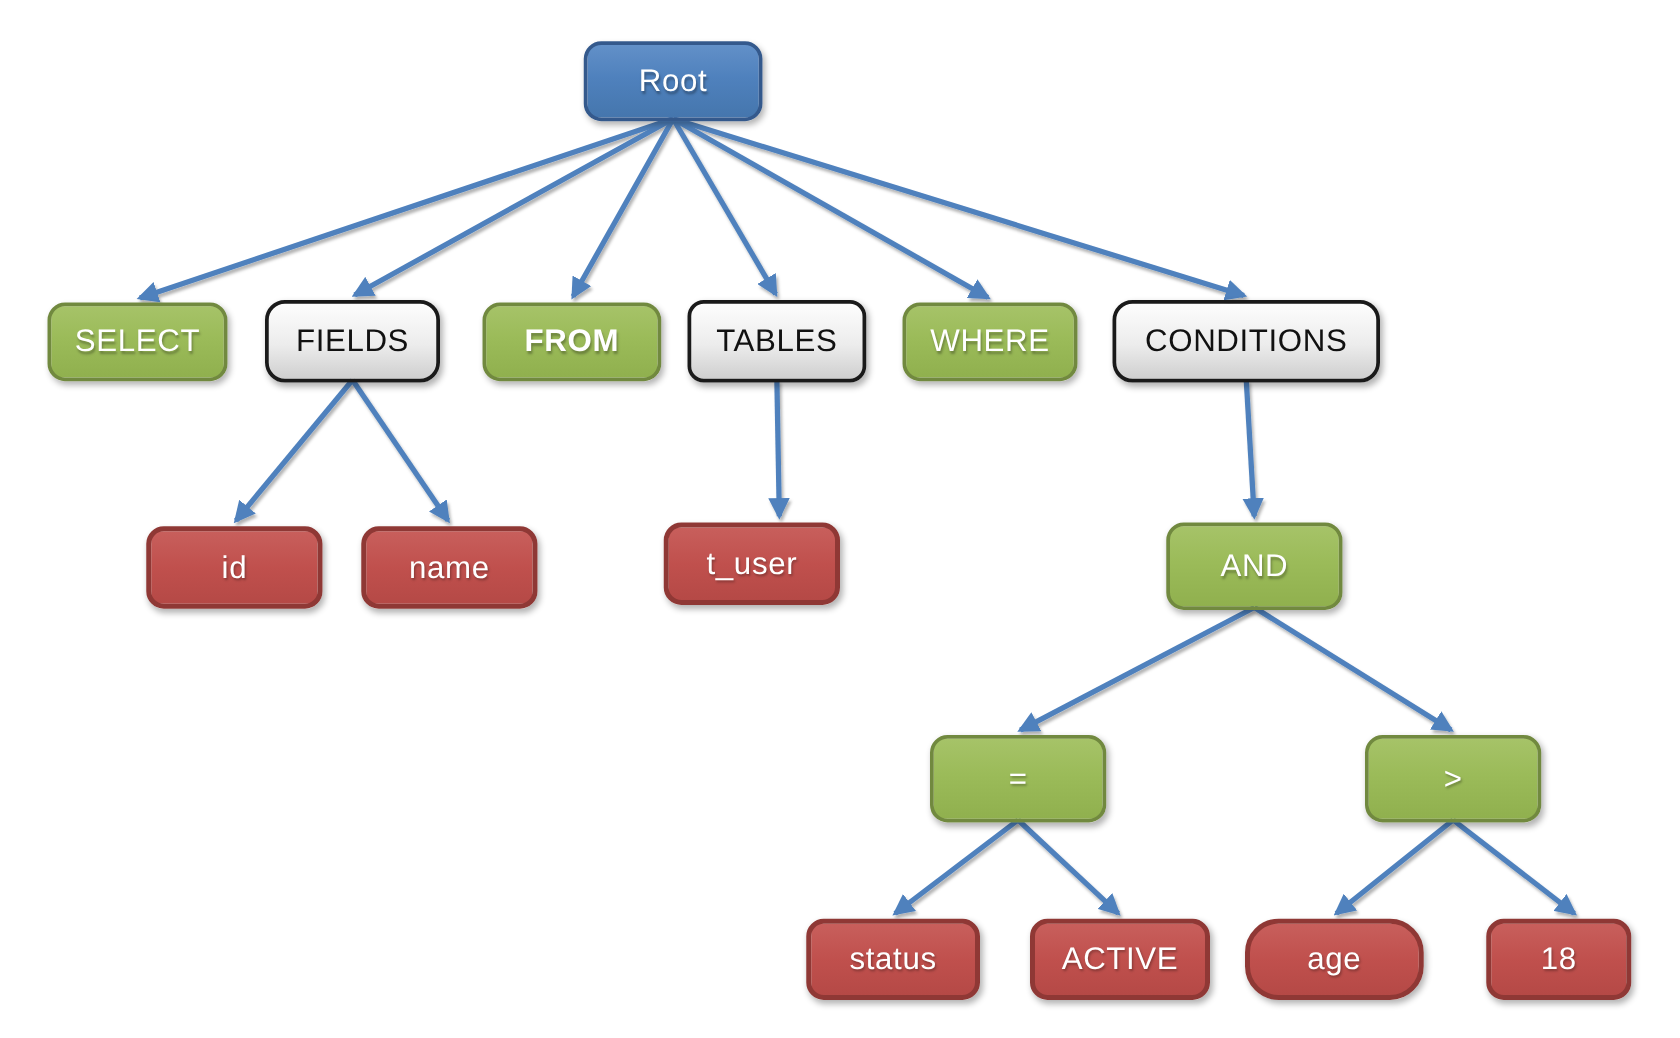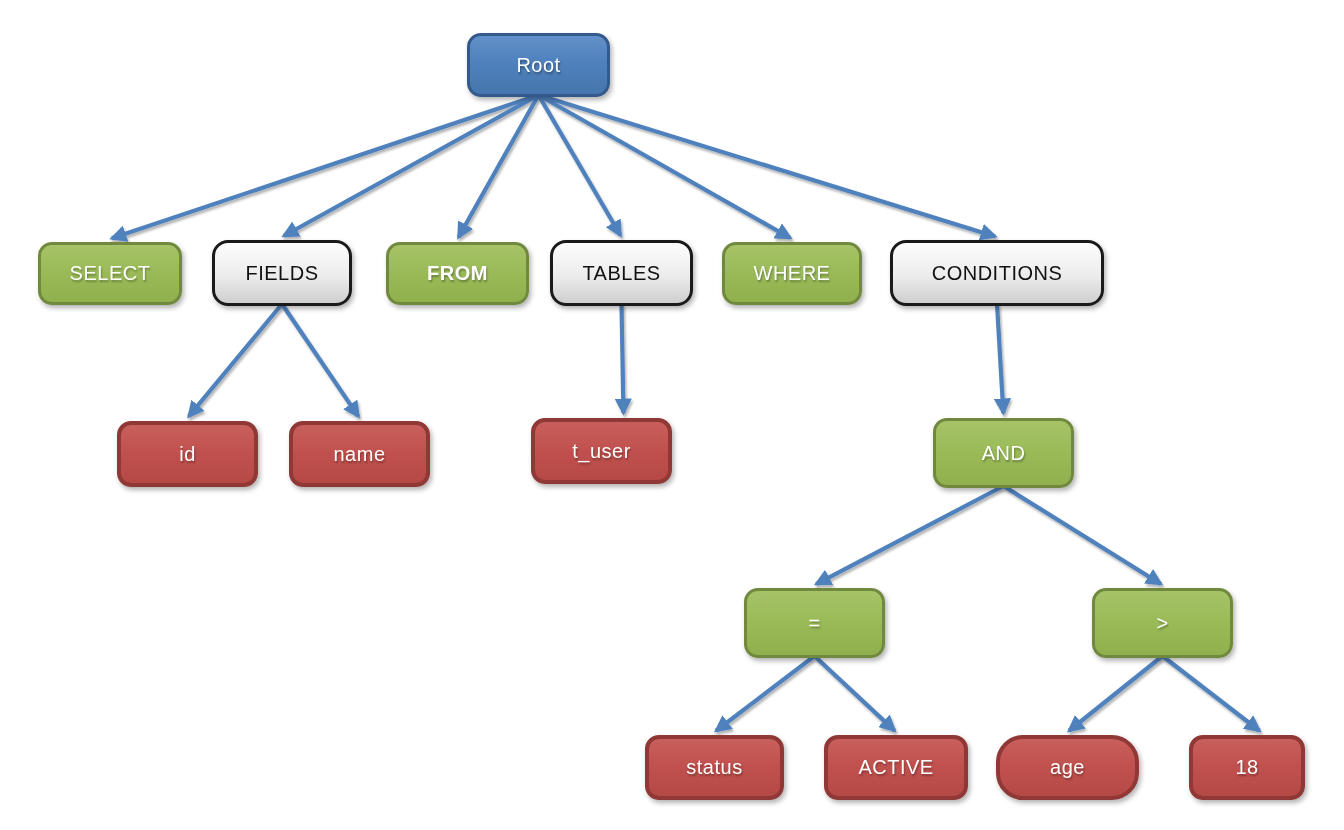--- a/index.html
+++ b/index.html
@@ -22,21 +22,21 @@
     height: 830px;
     pointer-events: none;
   }
   .node {
     position: absolute;
     box-sizing: border-box;
     display: flex;
     align-items: center;
     justify-content: center;
     border-radius: 14px;
-    font-size: 20px;
+    font-size: 25px;
     letter-spacing: 0.5px;
     white-space: nowrap;
     box-shadow: 2px 3px 5px rgba(0,0,0,0.30);
   }
   .node-root {
     background: linear-gradient(180deg, var(--c-root-hi) 0%, var(--c-root) 45%, var(--c-root-lo) 100%);
     border: 3px solid var(--c-root-border);
     color: var(--c-text-light);
     text-shadow: 1px 2px 2px rgba(0,0,0,0.35);
   }
@@ -101,21 +101,21 @@
       </div>
       <div class="node node-keyword" style="left: 38px; top: 242px; width: 144px; height: 63px;">
         <span class="node-label">SELECT</span>
       </div>
       <div class="node node-container" style="left: 212px; top: 240px; width: 140px; height: 66px;">
         <span class="node-label">FIELDS</span>
       </div>
       <div class="node node-keyword" style="left: 386px; top: 242px; width: 143px; height: 63px; font-weight: bold;">
         <span class="node-label">FROM</span>
       </div>
-      <div class="node node-container" style="left: 550px; top: 240px; width: 143px; height: 66px;">
+      <div class="node node-container" style="left: 550px; top: 240px; width: 143px; height: 66px; border-radius: 13px;">
         <span class="node-label">TABLES</span>
       </div>
       <div class="node node-keyword" style="left: 722px; top: 242px; width: 140px; height: 63px;">
         <span class="node-label">WHERE</span>
       </div>
       <div class="node node-container" style="left: 890px; top: 240px; width: 214px; height: 66px; align-items: center;">
         <span class="node-label">CONDITIONS</span>
       </div>
       <div class="node node-leaf" style="left: 117px; top: 421px; width: 141px; height: 66px;">
         <span class="node-label">id</span>

